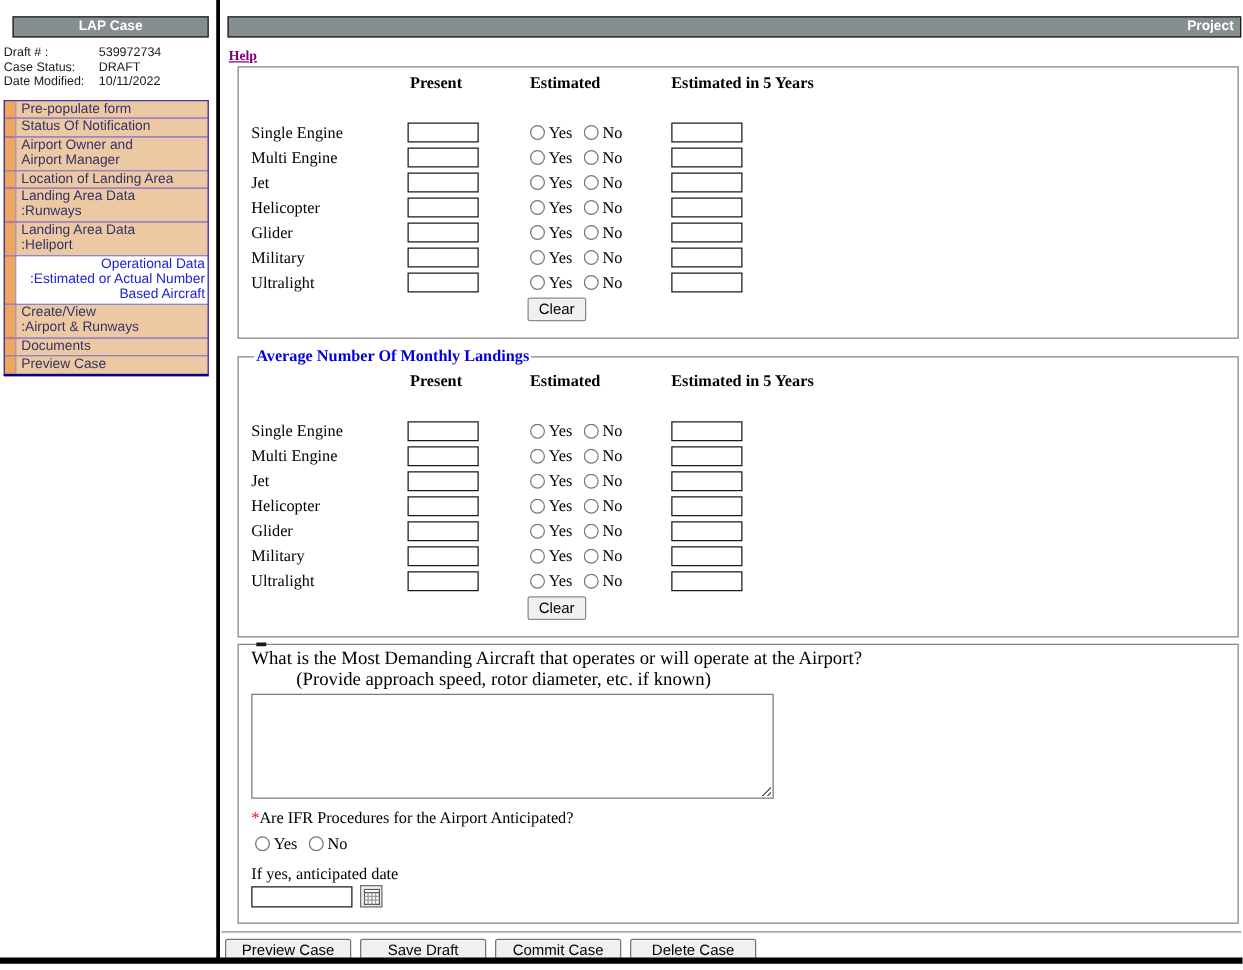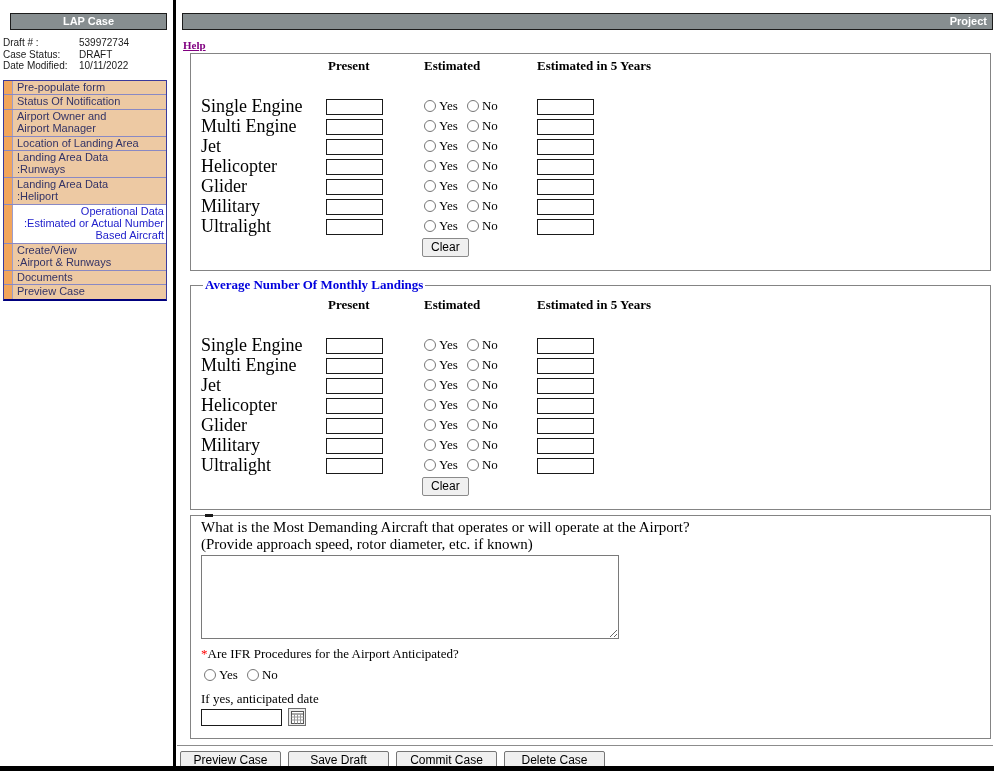--- a/index.html
+++ b/index.html
@@ -51,21 +51,21 @@
   #fs3 { margin-top:4px; padding-bottom:12px; }
   #fs3 legend { padding:0; margin-left:4px; }
   .dash { width:8px; height:3px; background:#1a1a1a; }
 
   
   .grid-head { display:flex; margin-top:4px; font-weight:bold; font-size:13px; }
   .gh1 { width:125px; } .gh2 { width:98px; padding-left:2px; }
   .gh3 { width:113px; padding-left:-2px; } .gh4 { width:160px; }
   .grid-body { margin-top:22px; }
   .grid-row { display:flex; align-items:center; height:20px; }
-  .gc1 { width:125px; font-size:18px; }
+  .gc1 { width:125px; font-size:13px; }
   .gc2 { width:98px; } .gc3 { width:113px; font-size:13px; } .gc4 { width:160px; }
   input.num {
     width:57px; height:16px; border:1px solid #1a1a1a; border-radius:0;
     background:#fff; padding:0 2px; font:12px "Liberation Sans", sans-serif;
   }
   input[type=radio] { margin:0 3px 0 0; vertical-align:-2px; width:12px; height:12px; }
   .radio-gap { margin-right:9px; }
   button.clear-btn {
     margin:2px 0 0 221px; font:12px "Liberation Sans", sans-serif;
     padding:1px 8px 2px; background:#F0F0F0; border:1px solid #8a8a8a; border-radius:2px; cursor:pointer;
@@ -290,21 +290,21 @@
             <span class="gc4"><input class="num" type="text" value="" style=""></span>
           </div><button class="clear-btn">Clear</button></div>
       </div>
   </fieldset>
 
   <fieldset id="fs3">
     <legend>
         <div class="dash"></div>
       </legend>
     <div class="q-text">What is the Most Demanding Aircraft that operates or will operate at the Airport?</div>
-    <div class="q-text" style="margin-top:0;">(Provide approach speed, rotor diameter, etc. if known)</div>
+    <div class="q-text" style="margin-top:0;margin-left:36px;">(Provide approach speed, rotor diameter, etc. if known)</div>
     <textarea id="demanding-textarea" style=""></textarea>
 
     <div class="ifr-question"><span class="req">*</span><span>Are IFR Procedures for the Airport Anticipated?</span></div>
     <div class="ifr-radios">
       <input type="radio" name="ifr" style=""><span class="radio-gap">Yes</span><input type="radio" name="ifr" style=""><span>No</span>
     </div>
 
     <div class="date-prompt">If yes, anticipated date</div>
     <div class="date-row">
       <input id="date-input" type="text" value="" style="">

